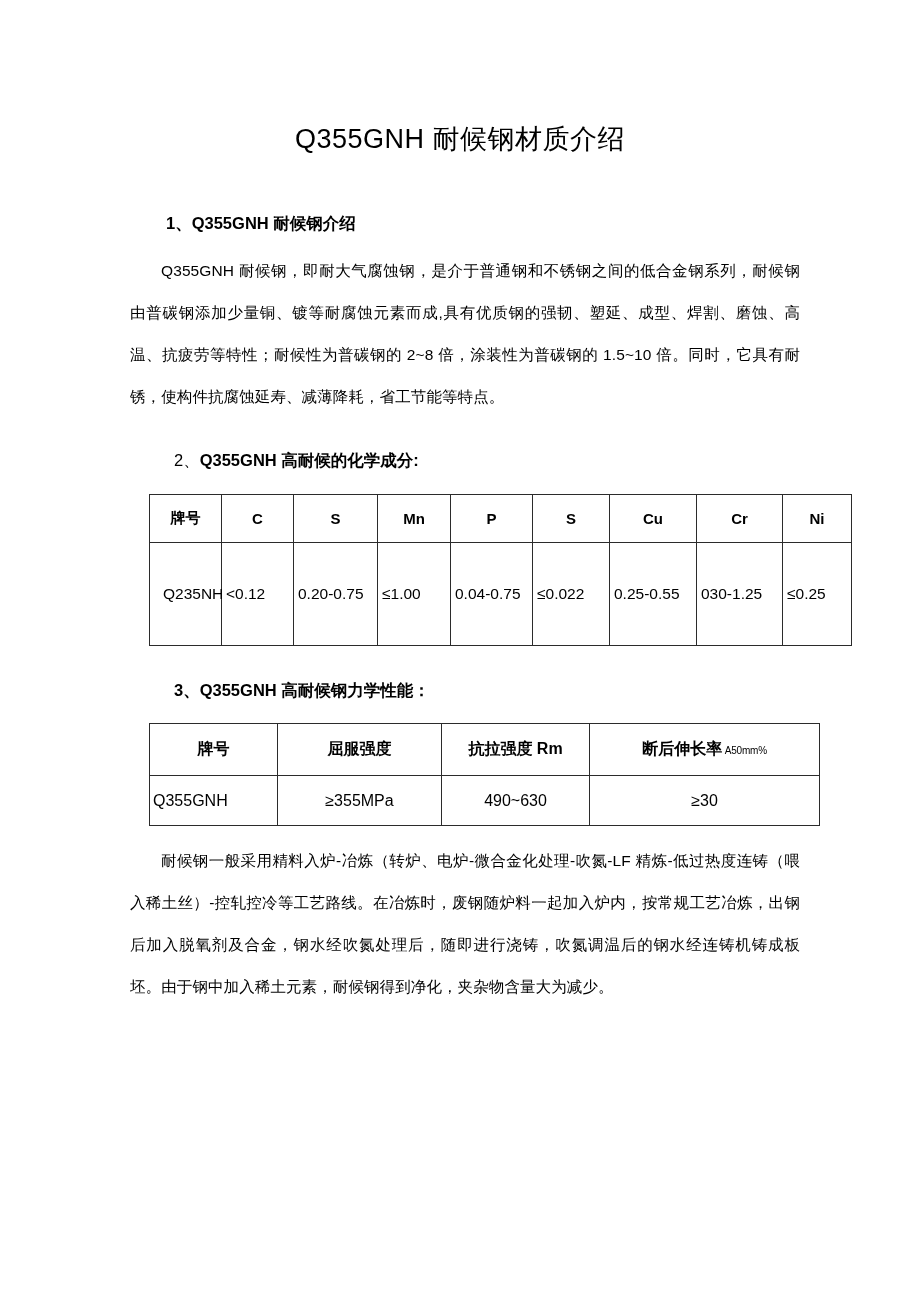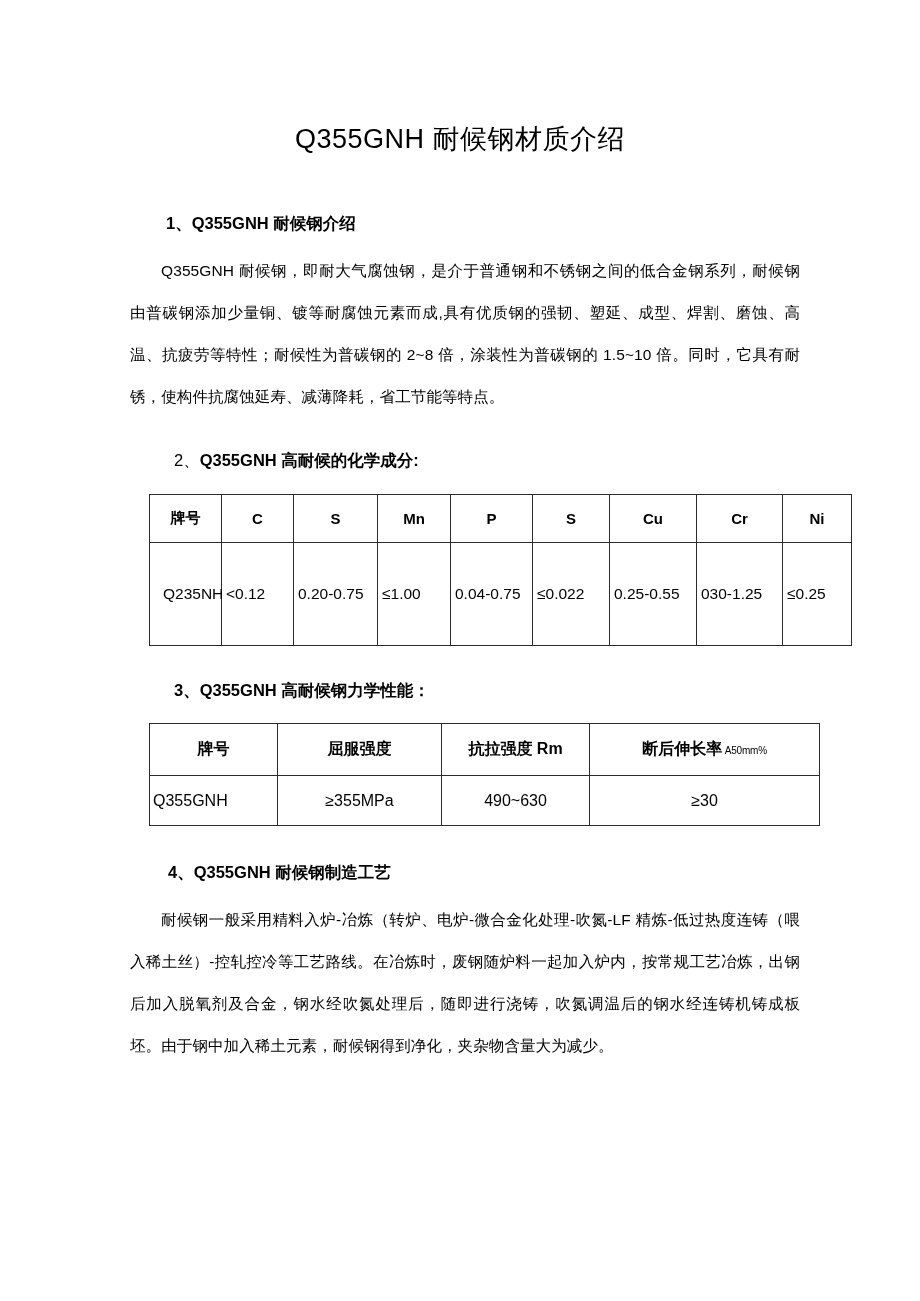--- a/index.html
+++ b/index.html
@@ -221,19 +221,16 @@
     <tbody>
       <tr>
         <td class="brand">Q355GNH</td>
         <td>≥355MPa</td>
         <td>490~630</td>
         <td>≥30</td>
       </tr>
     </tbody>
   </table>
 
-  <div class="section-heading" id="heading-4">
-    <span class="num">4、</span><span class="code">Q355GNH</span><span class="cn"> 耐候钢制造工艺</span>
-  </div>
 
   <p class="body-para" id="para-2">耐候钢一般采用精料入炉-冶炼（转炉、电炉-微合金化处理-吹氮-LF 精炼-低过热度连铸（喂入稀土丝）-控轧控冷等工艺路线。在冶炼时，废钢随炉料一起加入炉内，按常规工艺冶炼，出钢后加入脱氧剂及合金，钢水经吹氮处理后，随即进行浇铸，吹氮调温后的钢水经连铸机铸成板坯。由于钢中加入稀土元素，耐候钢得到净化，夹杂物含量大为减少。</p>
 
 </div>
 
 </body></html>

